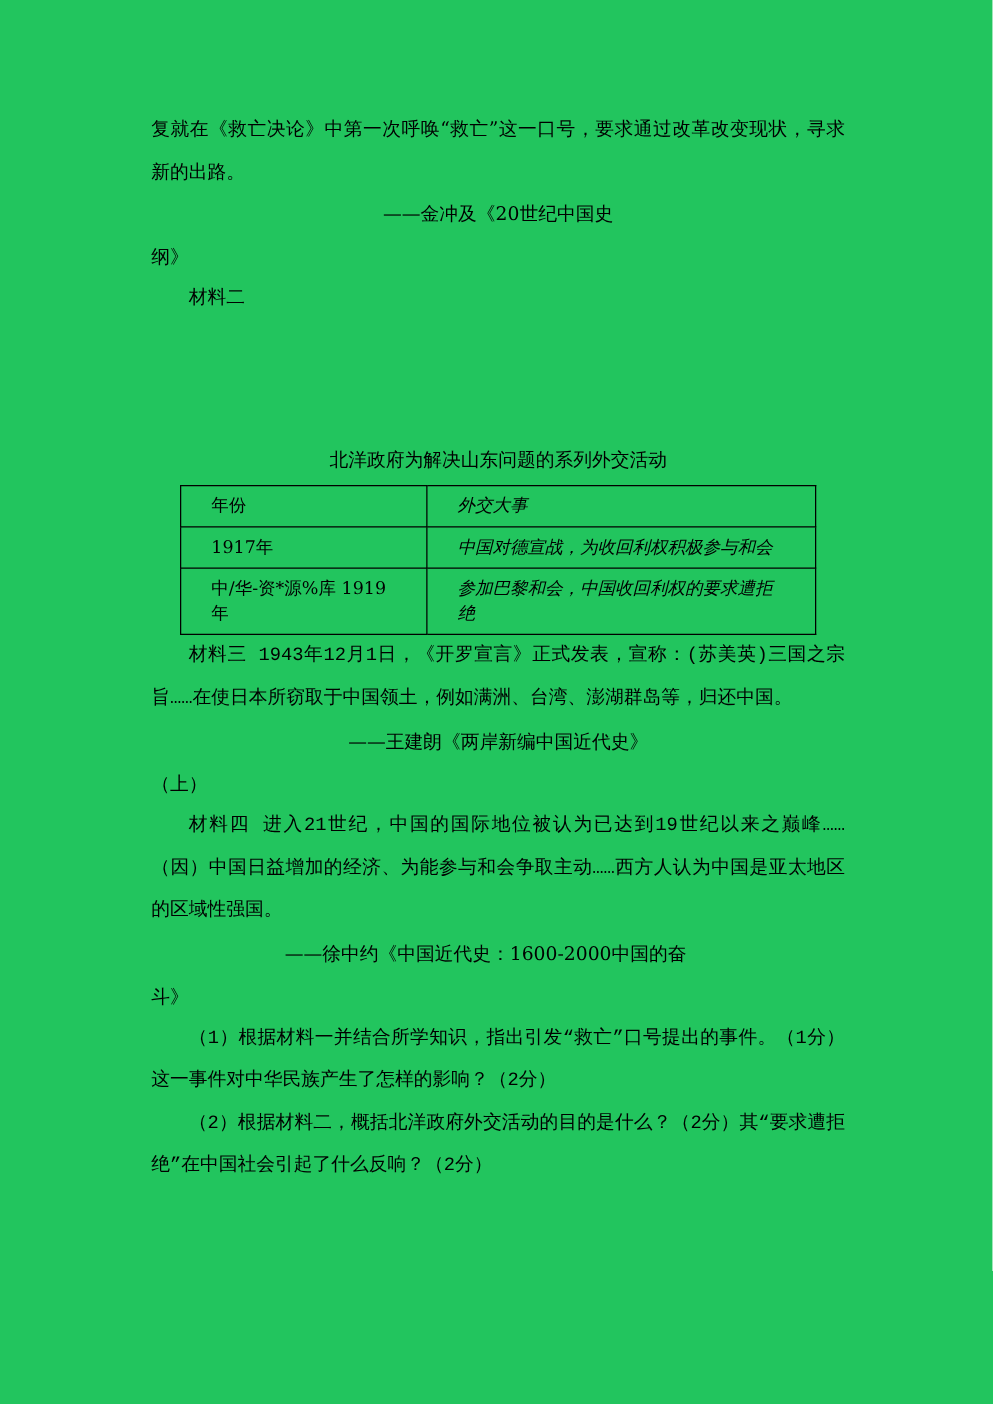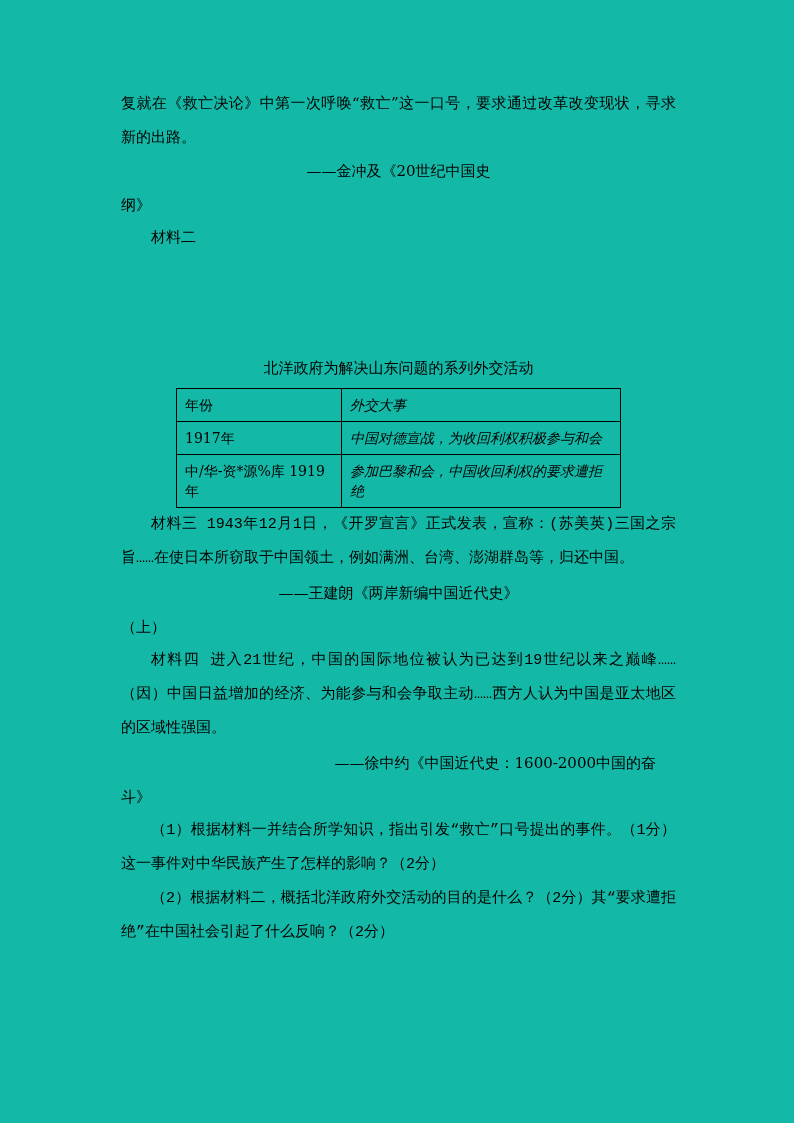--- a/index.html
+++ b/index.html
@@ -5,49 +5,49 @@
   html, body {
     margin: 0;
     padding: 0;
     background: #ffffff;
   }
   .page {
     position: relative;
     width: 794px;
     height: 1123px;
     box-sizing: border-box;
-    background: #14b8a6;
+    background: #22c55e;
     color: #000000;
     font-family: "DejaVu Serif", "Liberation Serif", serif;
     font-size: 15px;
     line-height: 34px;
     padding: 86px 118px 40px 121px;
     overflow: hidden;
   }
   .para {
     margin: 0;
     text-align: justify;
   }
   .indent { text-indent: 2em; font-family: Liberation Mono, monospace; }
   .align-right { text-align: center; }
-  .align-right-offset { text-align: right; padding-right: 20px; }
+  .align-right-offset { text-align: center; padding-right: 20px; }
   .spacer-block { height: 95px; }
   .table-title {
     margin: 0;
     text-align: center;
   }
   table.diplomacy-table {
     border-collapse: collapse;
     margin: 3px auto 0 auto;
   }
   table.diplomacy-table td {
     border: 1px solid #000000;
     font-size: 14px;
     line-height: 20px;
-    padding: 6px 8px;
+    padding: 6px 24px;
     vertical-align: middle;
     text-align: left;
   }
   td.col-year { width: 148px; }
   td.col-event { width: 262px; font-style: italic; }
 </style>
 </head>
 <body>
 
 <div class="page">

